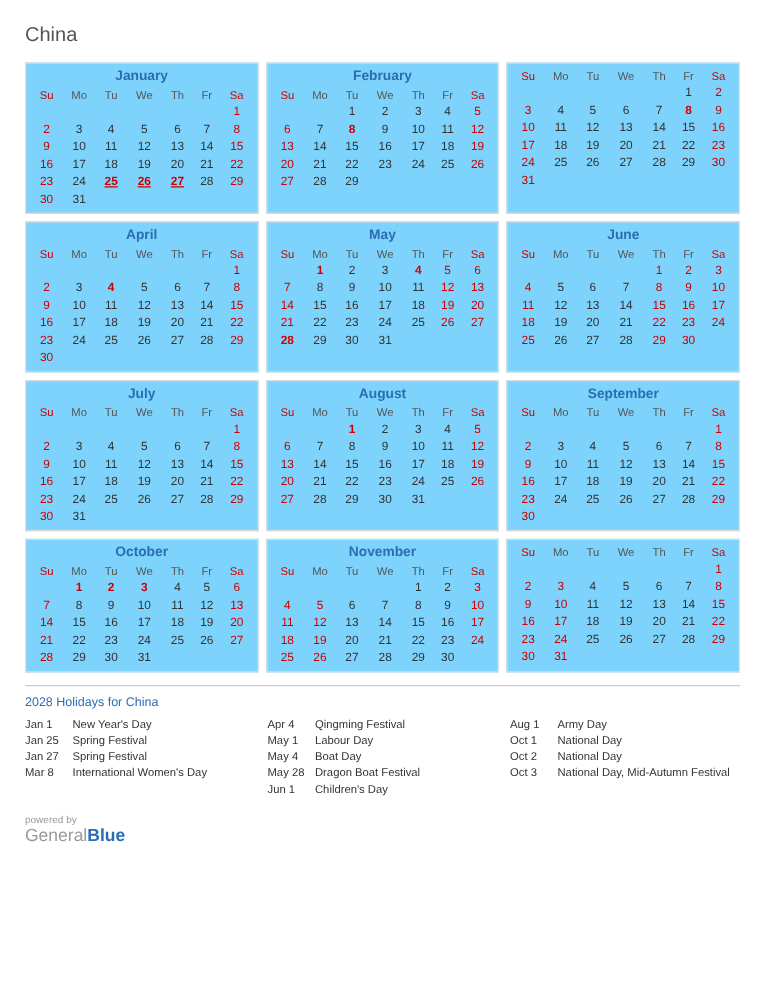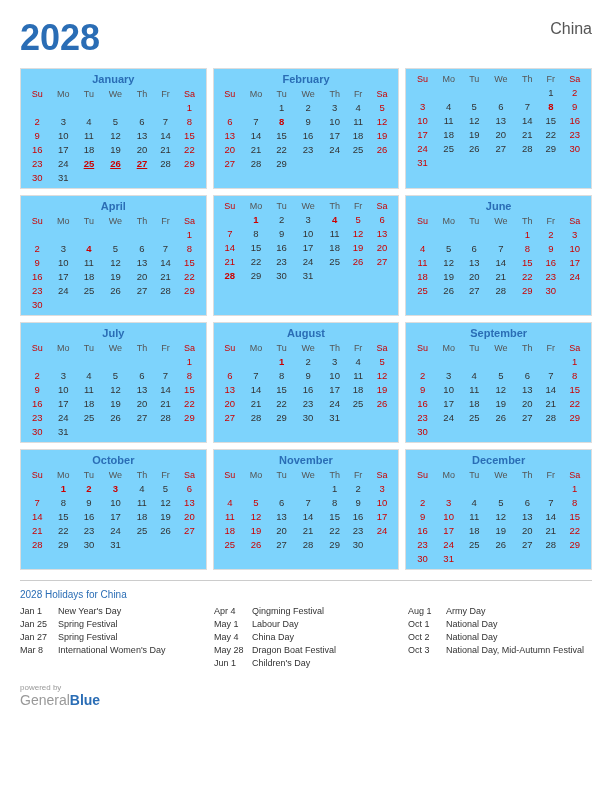--- a/index.html
+++ b/index.html
@@ -112,21 +112,20 @@
       font-weight: bold;
       color: #333;
     }
     .brand-general { color: #999; font-weight: normal; }
     .brand-blue { color: #2a6db5; margin-top: 40px; }
   </style>
 </head>
 <body>
 
 <div class="header">
-  <div class="year-title">2028</div>
   <div class="country-title">China</div>
 </div>
 
 <div class="calendars-grid" id="calendars-grid">
 <div class="month-block">
       <div class="month-name">January</div>
       <table class="cal-table">
         <thead>
           <tr>
             <th style="color: rgb(204, 0, 0);">Su</th>
@@ -396,20 +395,21 @@
             <td></td>
             <td></td>
             <td></td>
             <td></td>
             <td></td>
           </tr>
         </tbody>
       </table>
     </div>
     <div class="month-block">
+      <div class="month-name">May</div>
       <table class="cal-table">
         <thead>
           <tr>
             <th style="color: rgb(204, 0, 0);">Su</th>
             <th>Mo</th>
             <th>Tu</th>
             <th>We</th>
             <th>Th</th>
             <th>Fr</th>
             <th style="color: rgb(204, 0, 0);">Sa</th>
@@ -854,21 +854,20 @@
             <td>27</td>
             <td>28</td>
             <td>29</td>
             <td>30</td>
             <td></td>
           </tr>
         </tbody>
       </table>
     </div>
     <div class="month-block">
-      <div class="month-name">December</div>
       <table class="cal-table">
         <thead>
           <tr>
             <th style="color: rgb(204, 0, 0);">Su</th>
             <th>Mo</th>
             <th>Tu</th>
             <th>We</th>
             <th>Th</th>
             <th>Fr</th>
             <th style="color: rgb(204, 0, 0);">Sa</th>
@@ -959,21 +958,21 @@
         <div class="holiday-entry">
           <span class="holiday-date">Apr 4</span>
           <span class="holiday-name">Qingming Festival</span>
         </div>
         <div class="holiday-entry">
           <span class="holiday-date">May 1</span>
           <span class="holiday-name">Labour Day</span>
         </div>
         <div class="holiday-entry">
           <span class="holiday-date">May 4</span>
-          <span class="holiday-name">China Day</span>
+          <span class="holiday-name">Boat Day</span>
         </div>
         <div class="holiday-entry">
           <span class="holiday-date">May 28</span>
           <span class="holiday-name">Dragon Boat Festival</span>
         </div>
         <div class="holiday-entry">
           <span class="holiday-date">Jun 1</span>
           <span class="holiday-name">Children's Day</span>
         </div>
       </div>

